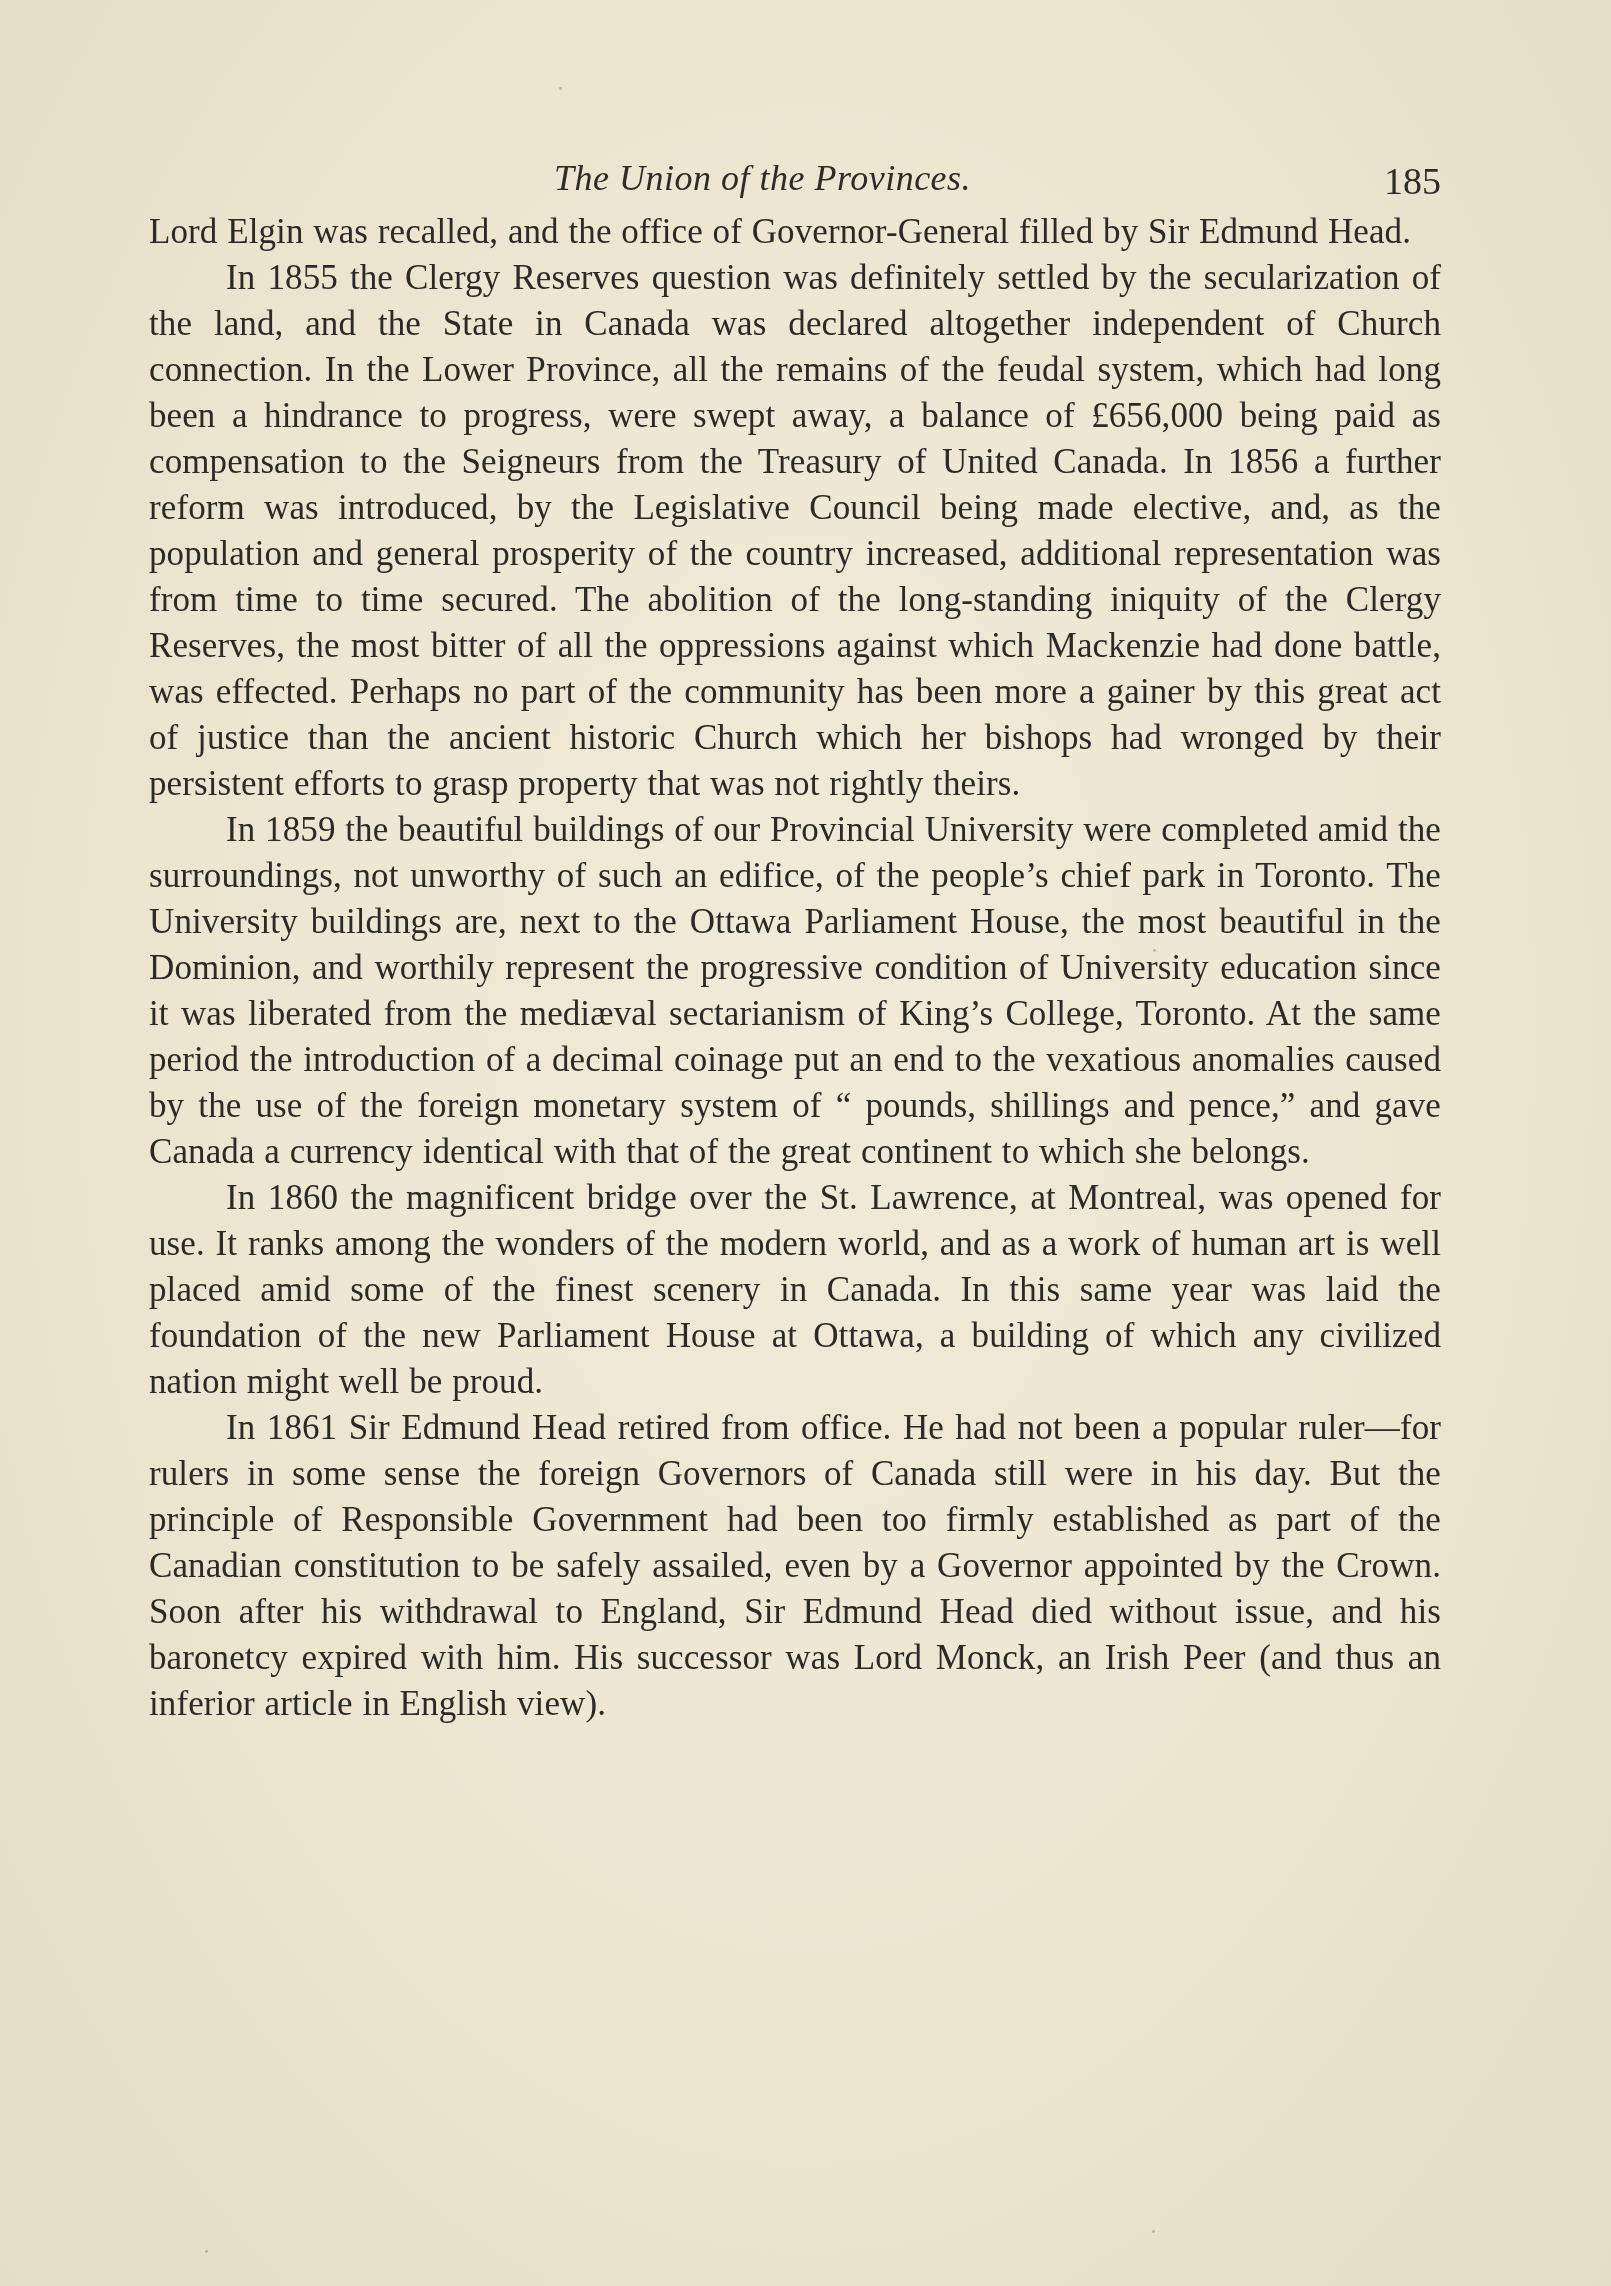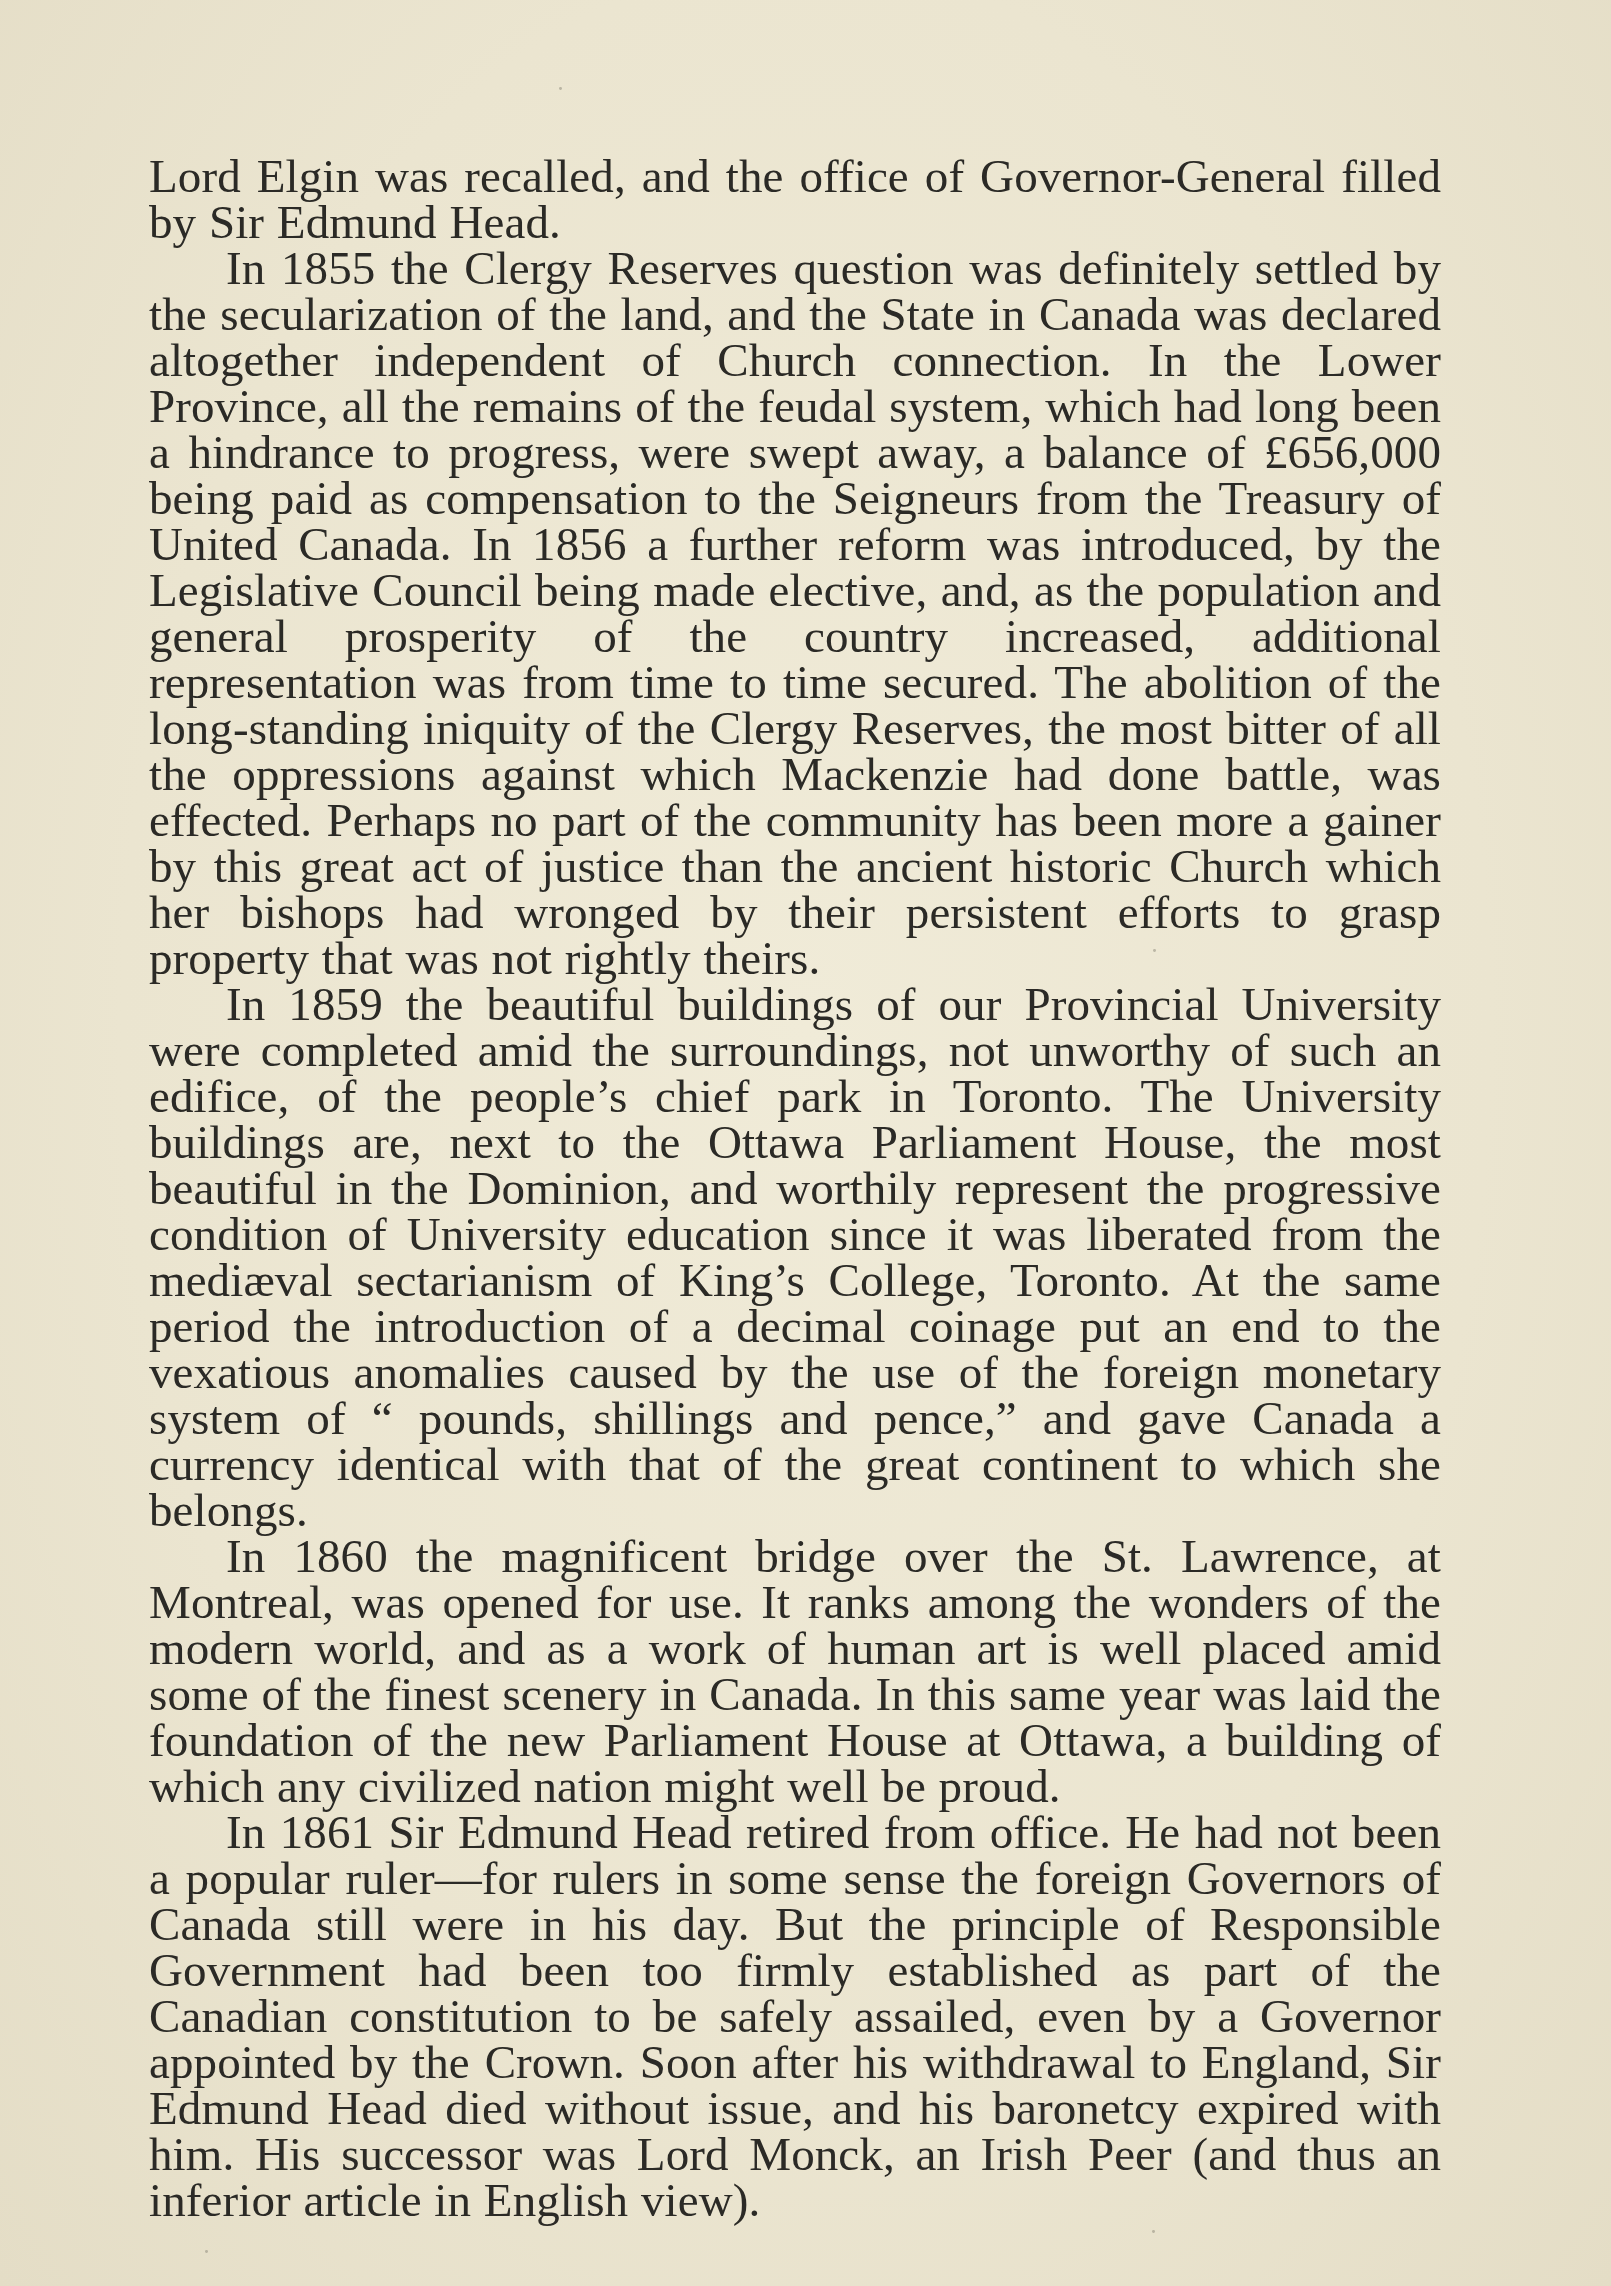--- a/index.html
+++ b/index.html
@@ -38,21 +38,21 @@
     .page-number {
       position: absolute;
       right: 0px;
       top: 7.5px;
       font-size: 38px;
       color: #2d2c28;
     }
     .body-text {
       margin-top: 1.9px;
       font-family: "Liberation Serif", "DejaVu Serif", serif;
-      font-size: 47px;
+      font-size: 35px;
       line-height: 46px;
       text-align: justify;
       text-justify: inter-word;
       letter-spacing: 0.1px;
       word-spacing: 0.9px;
       hyphens: manual;
     }
     .body-text p {
       margin: 0;
       text-indent: 0;
@@ -66,20 +66,24 @@
       height: 2.8px;
       border-radius: 50%;
       background: #8a8578;
       opacity: 0.5;
     }
   </style>
 </head>
 <body>
 
 <div class="page">
+  <div class="running-head">
+    <span class="running-title">The Union of the Provinces.</span>
+    <span class="page-number">185</span>
+  </div>
 
   <div class="body-text">
     <p>Lord Elgin was recalled, and the office of Governor-General filled by Sir Edmund Head.</p>
     <p class="indent">In 1855 the Clergy Reserves question was definitely settled by the secularization of the land, and the State in Canada was declared altogether independent of Church connection. In the Lower Province, all the remains of the feudal system, which had long been a hindrance to progress, were swept away, a balance of £656,000 being paid as compensation to the Seigneurs from the Treasury of United Canada. In 1856 a further reform was introduced, by the Legislative Council being made elective, and, as the population and general prosperity of the country increased, additional representation was from time to time secured. The abolition of the long-standing iniquity of the Clergy Reserves, the most bitter of all the oppressions against which Mackenzie had done battle, was effected. Perhaps no part of the community has been more a gainer by this great act of justice than the ancient historic Church which her bishops had wronged by their persistent efforts to grasp property that was not rightly theirs.</p>
     <p class="indent">In 1859 the beautiful buildings of our Provincial University were completed amid the surroundings, not unworthy of such an edifice, of the people’s chief park in Toronto. The University buildings are, next to the Ottawa Parliament House, the most beautiful in the Dominion, and worthily represent the progressive condition of University education since it was liberated from the mediæval sectarianism of King’s College, Toronto. At the same period the introduction of a decimal coinage put an end to the vexatious anomalies caused by the use of the foreign monetary system of “ pounds, shillings and pence,” and gave Canada a currency identical with that of the great continent to which she belongs.</p>
     <p class="indent">In 1860 the magnificent bridge over the St. Lawrence, at Montreal, was opened for use. It ranks among the wonders of the modern world, and as a work of human art is well placed amid some of the finest scenery in Canada. In this same year was laid the foundation of the new Parliament House at Ottawa, a building of which any civilized nation might well be proud.</p>
     <p class="indent">In 1861 Sir Edmund Head retired from office. He had not been a popular ruler—for rulers in some sense the foreign Governors of Canada still were in his day. But the principle of Responsible Government had been too firmly established as part of the Canadian constitution to be safely assailed, even by a Governor appointed by the Crown. Soon after his withdrawal to England, Sir Edmund Head died without issue, and his baronetcy expired with him. His successor was Lord Monck, an Irish Peer (and thus an inferior article in English view).</p>
   </div>
 </div>
 

